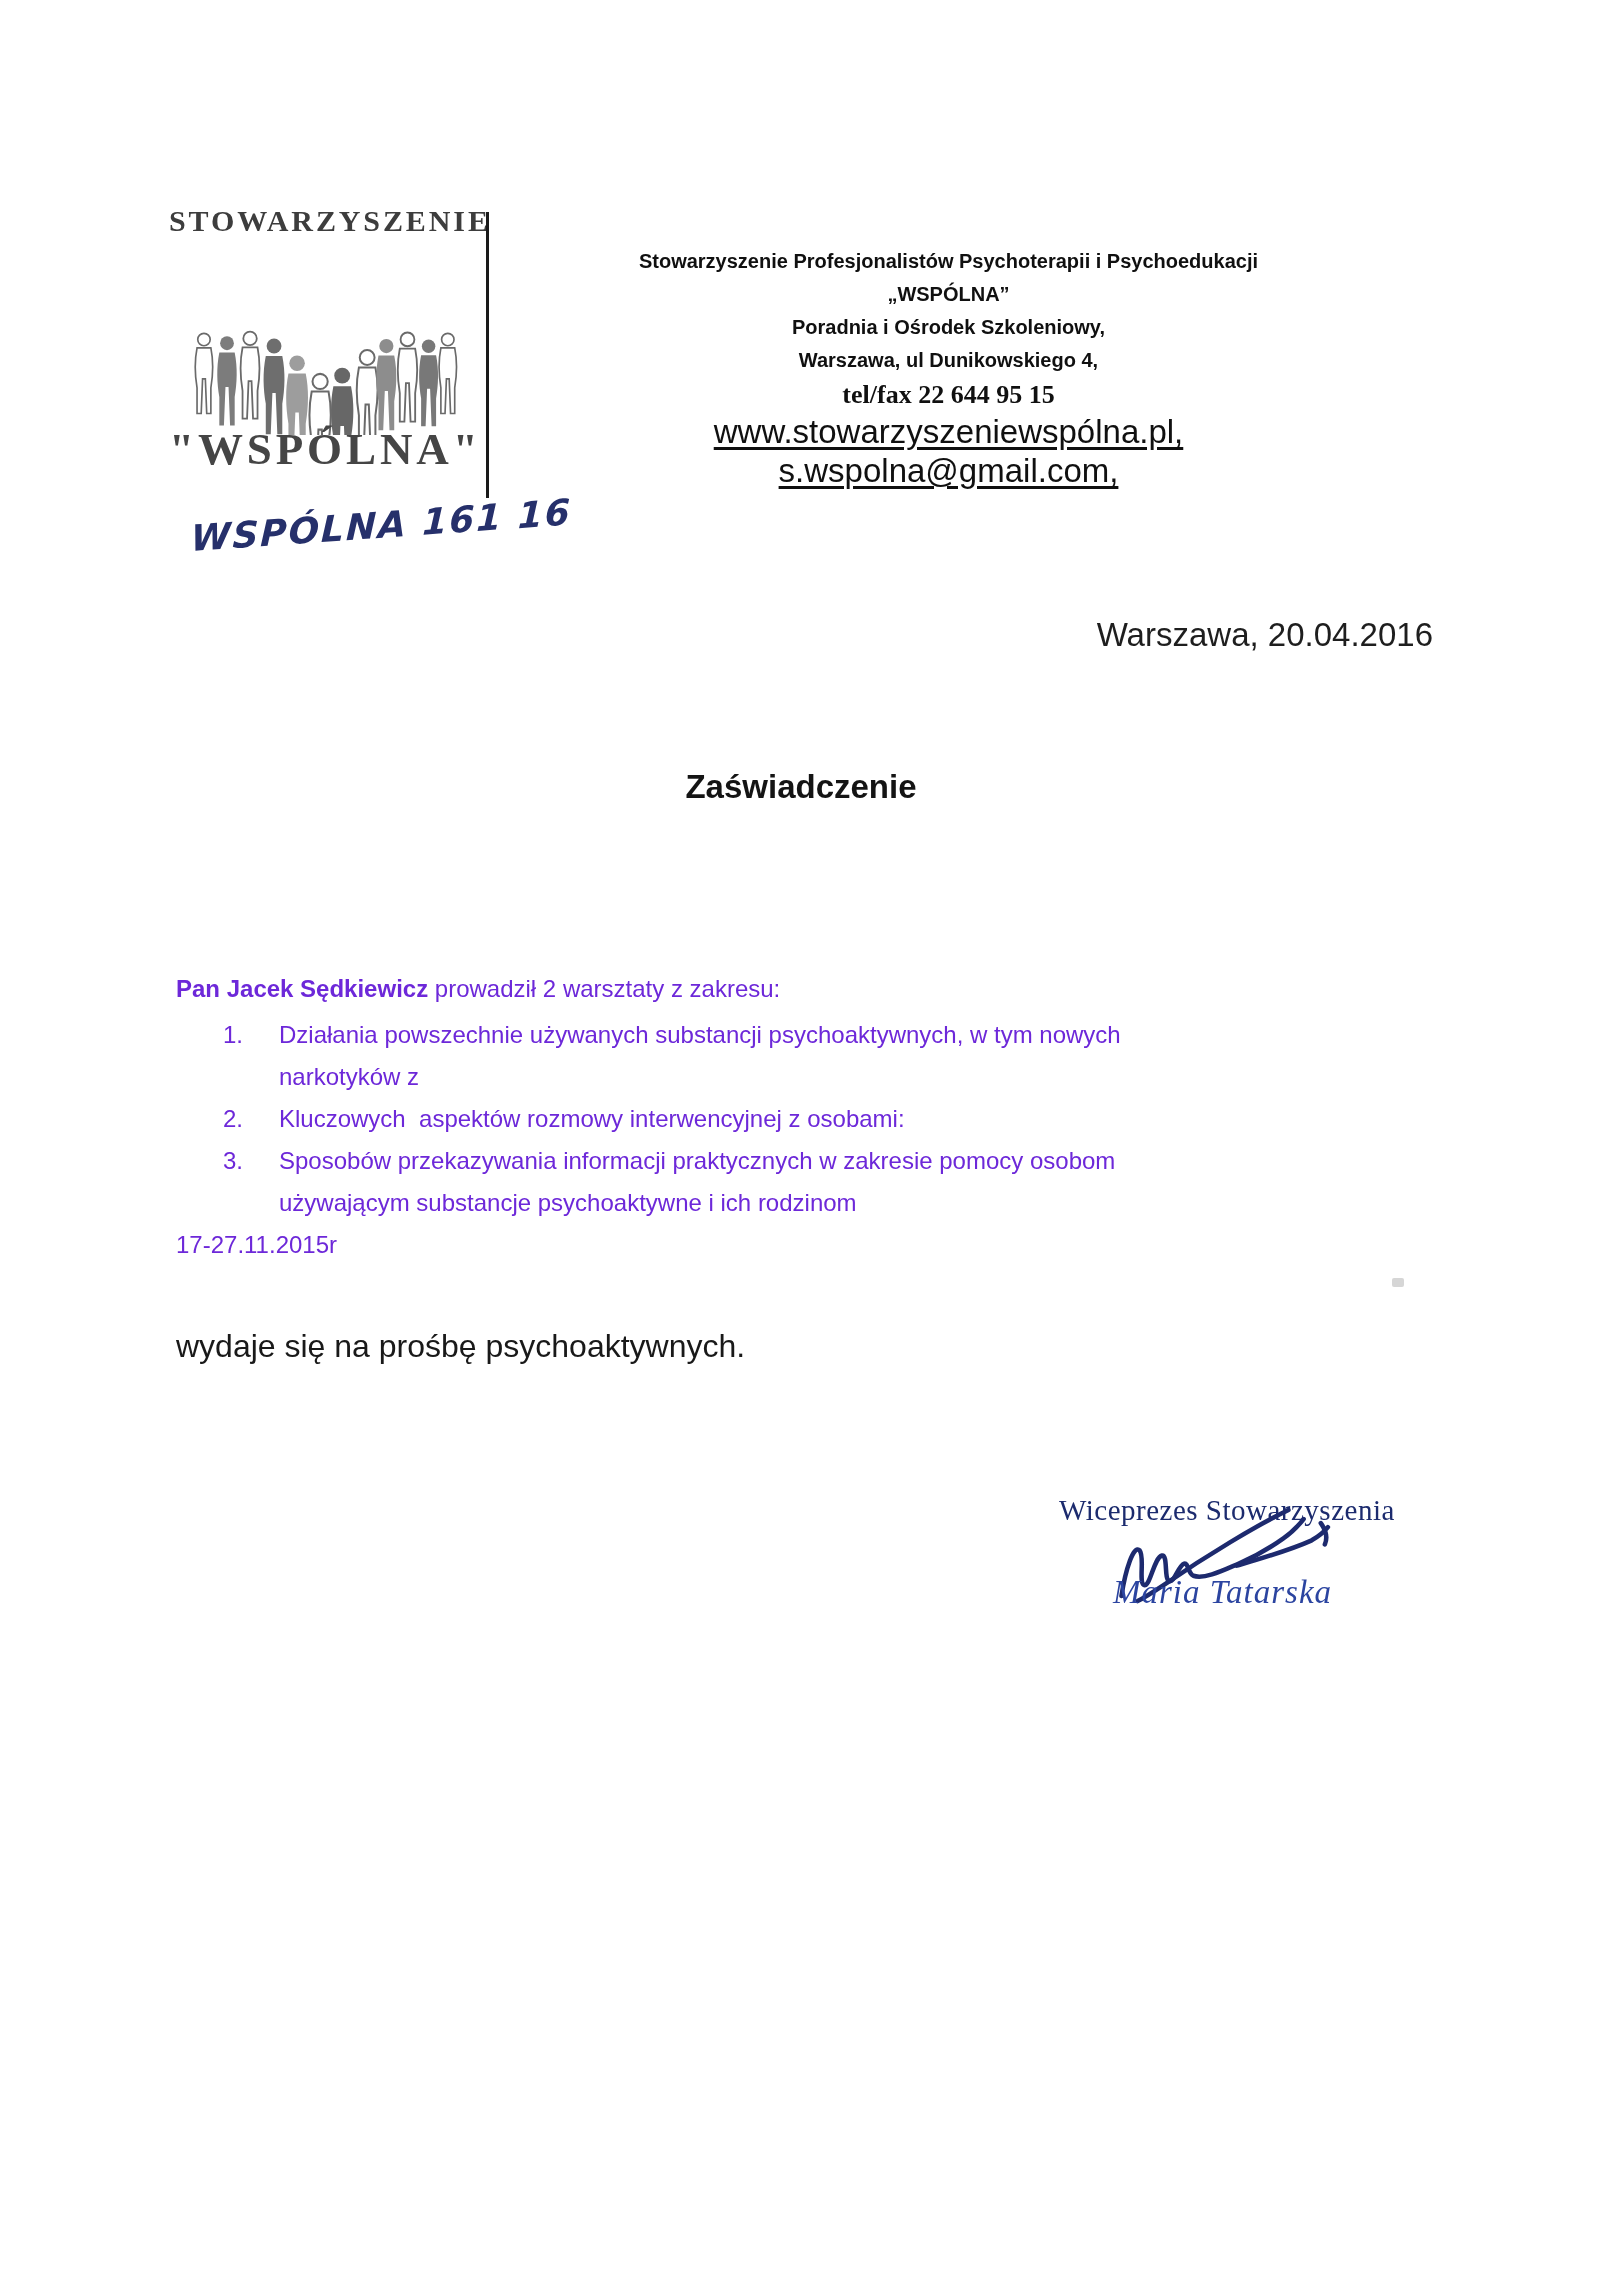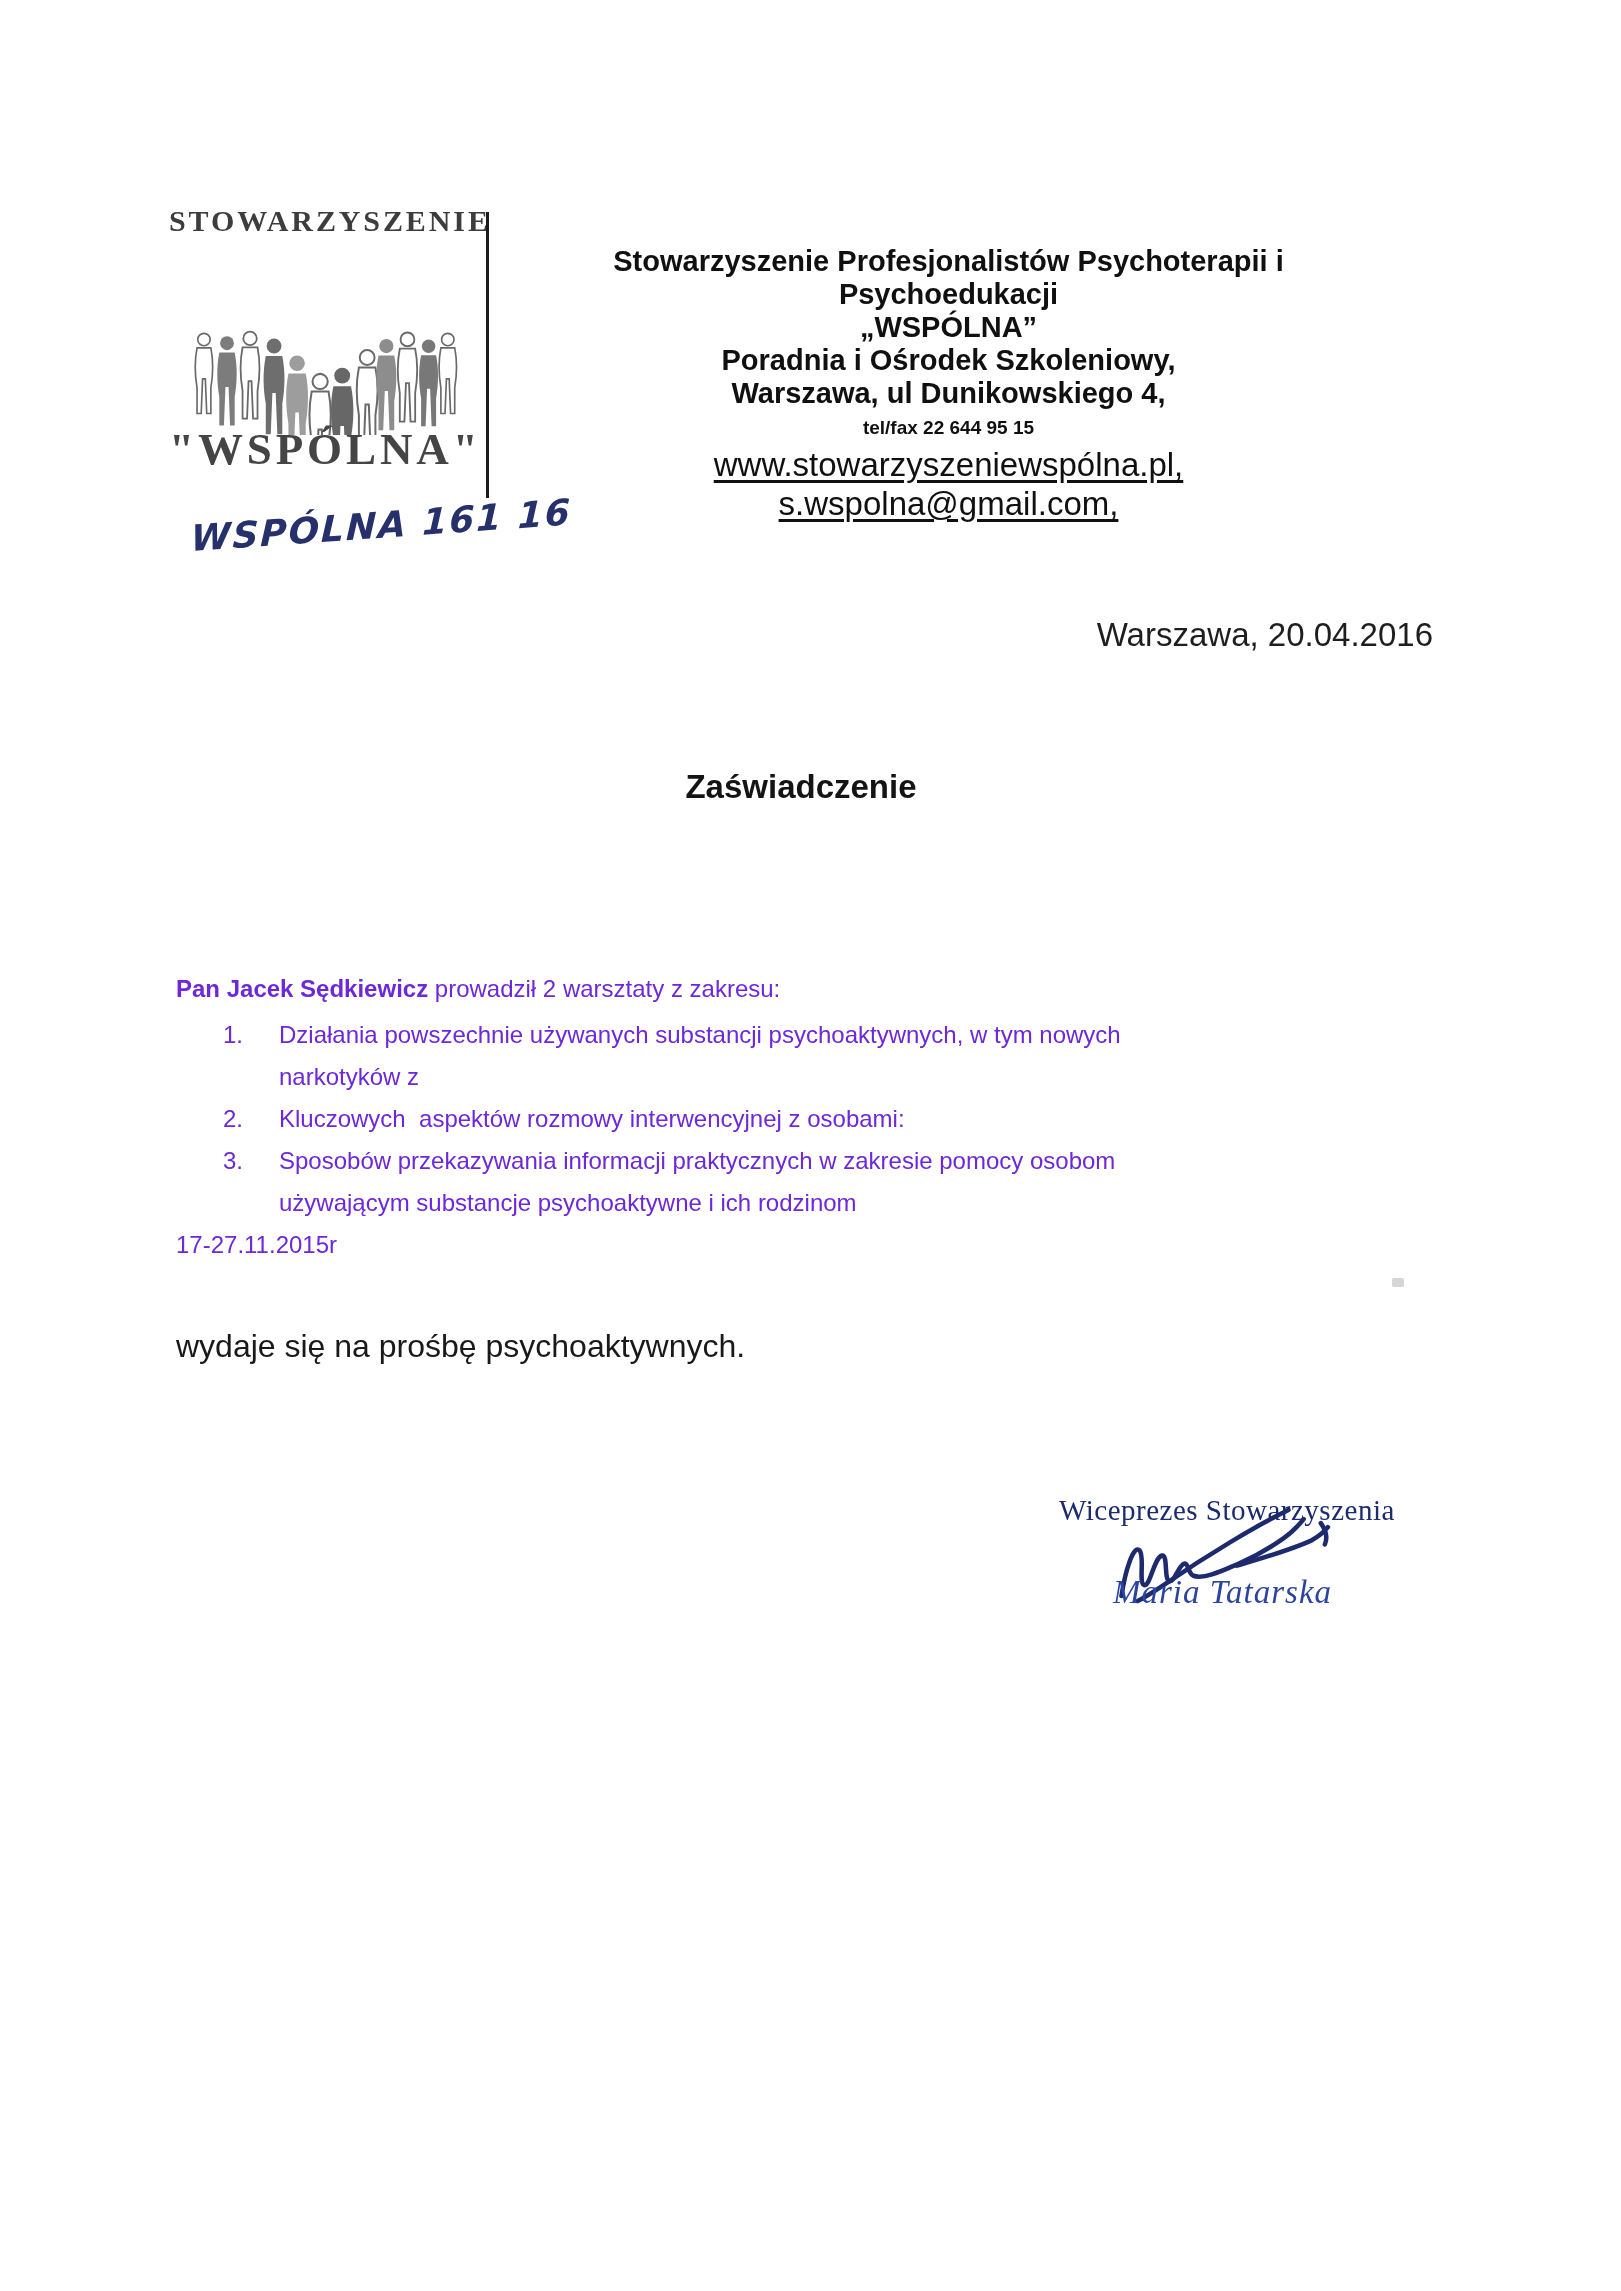--- a/index.html
+++ b/index.html
@@ -29,24 +29,24 @@
   .divider {
     position: absolute; left: 486px; top: 212px;
     width: 2.9px; height: 286px; background: #1a1a1a;
   }
 
   
   .org-block {
     position: absolute; left: 505px; top: 245px; width: 887px;
     text-align: center; color: #101010;
   }
-  .org-line { font-weight: bold; font-size: 29px; line-height: 33px; }
+  .org-line { font-weight: bold; font-size: 20px; line-height: 33px; }
   .org-telfax {
-    font-family: Liberation Sans, sans-serif;
-    font-weight: bold; font-size: 19px; line-height: 35px;
+    font-family: Liberation Serif, serif;
+    font-weight: bold; font-size: 26px; line-height: 35px;
   }
   .org-link {
     font-size: 33px; line-height: 39px;
     text-decoration: underline; text-underline-offset: 3.9px;
     color: #101010;
   }
 
   
   .hand-note {
     position: absolute; left: 191px; top: 518px;

